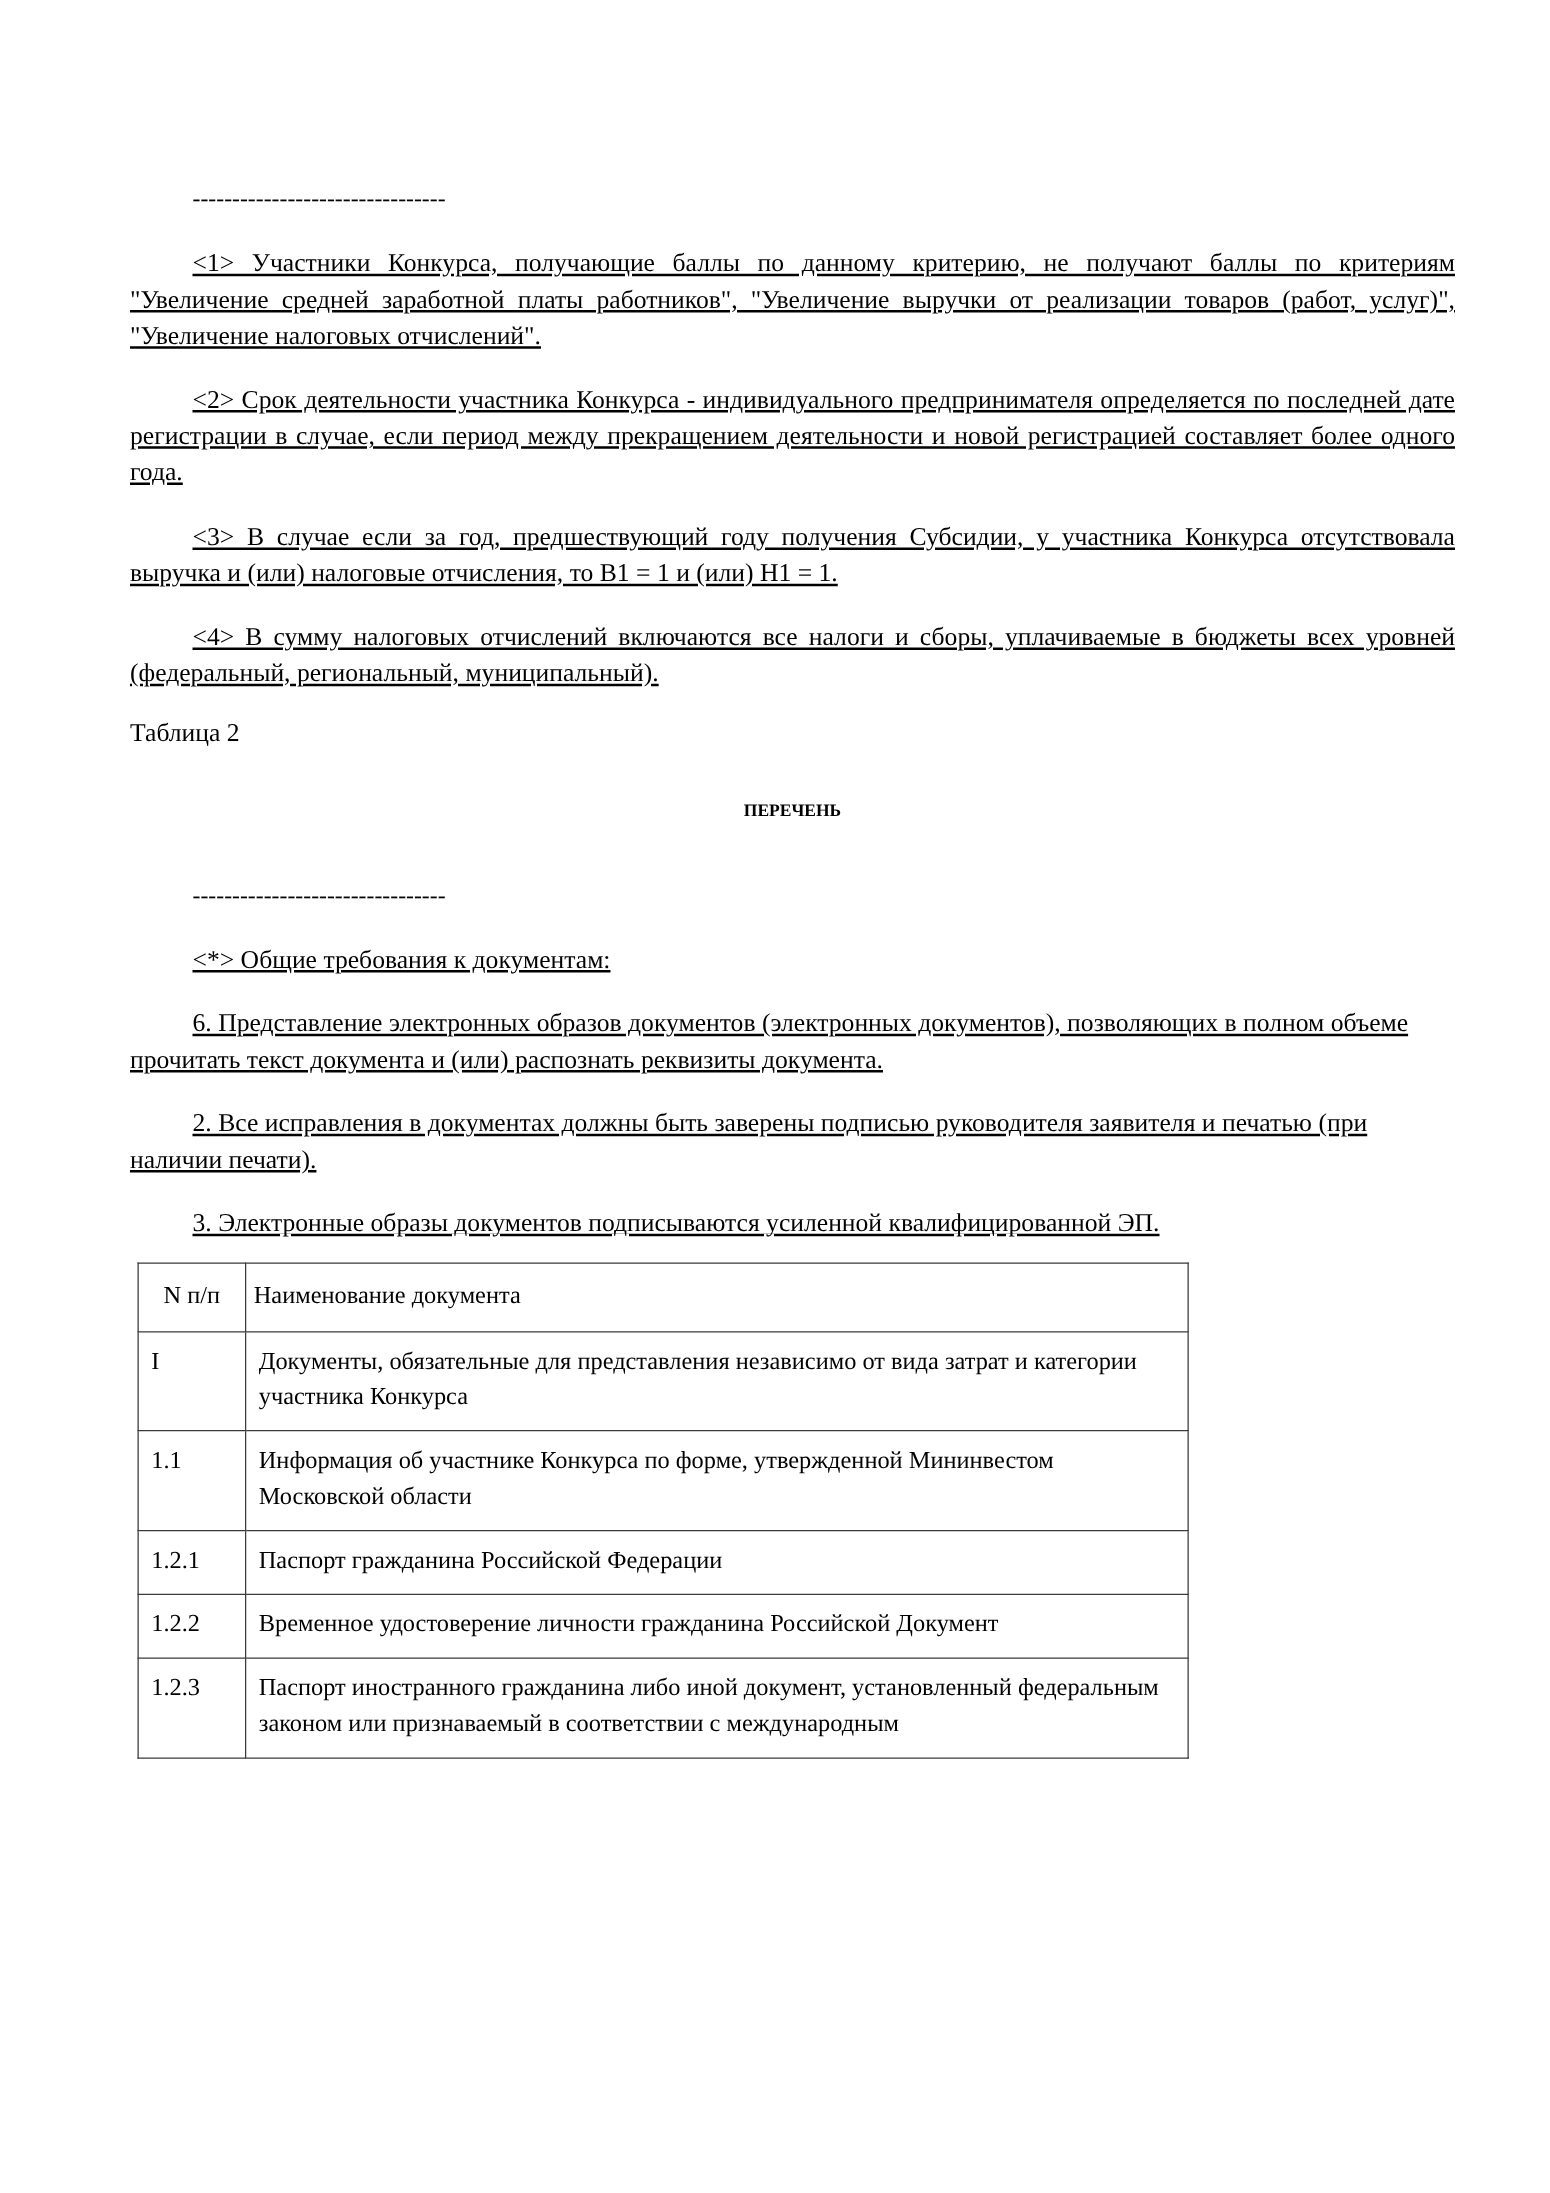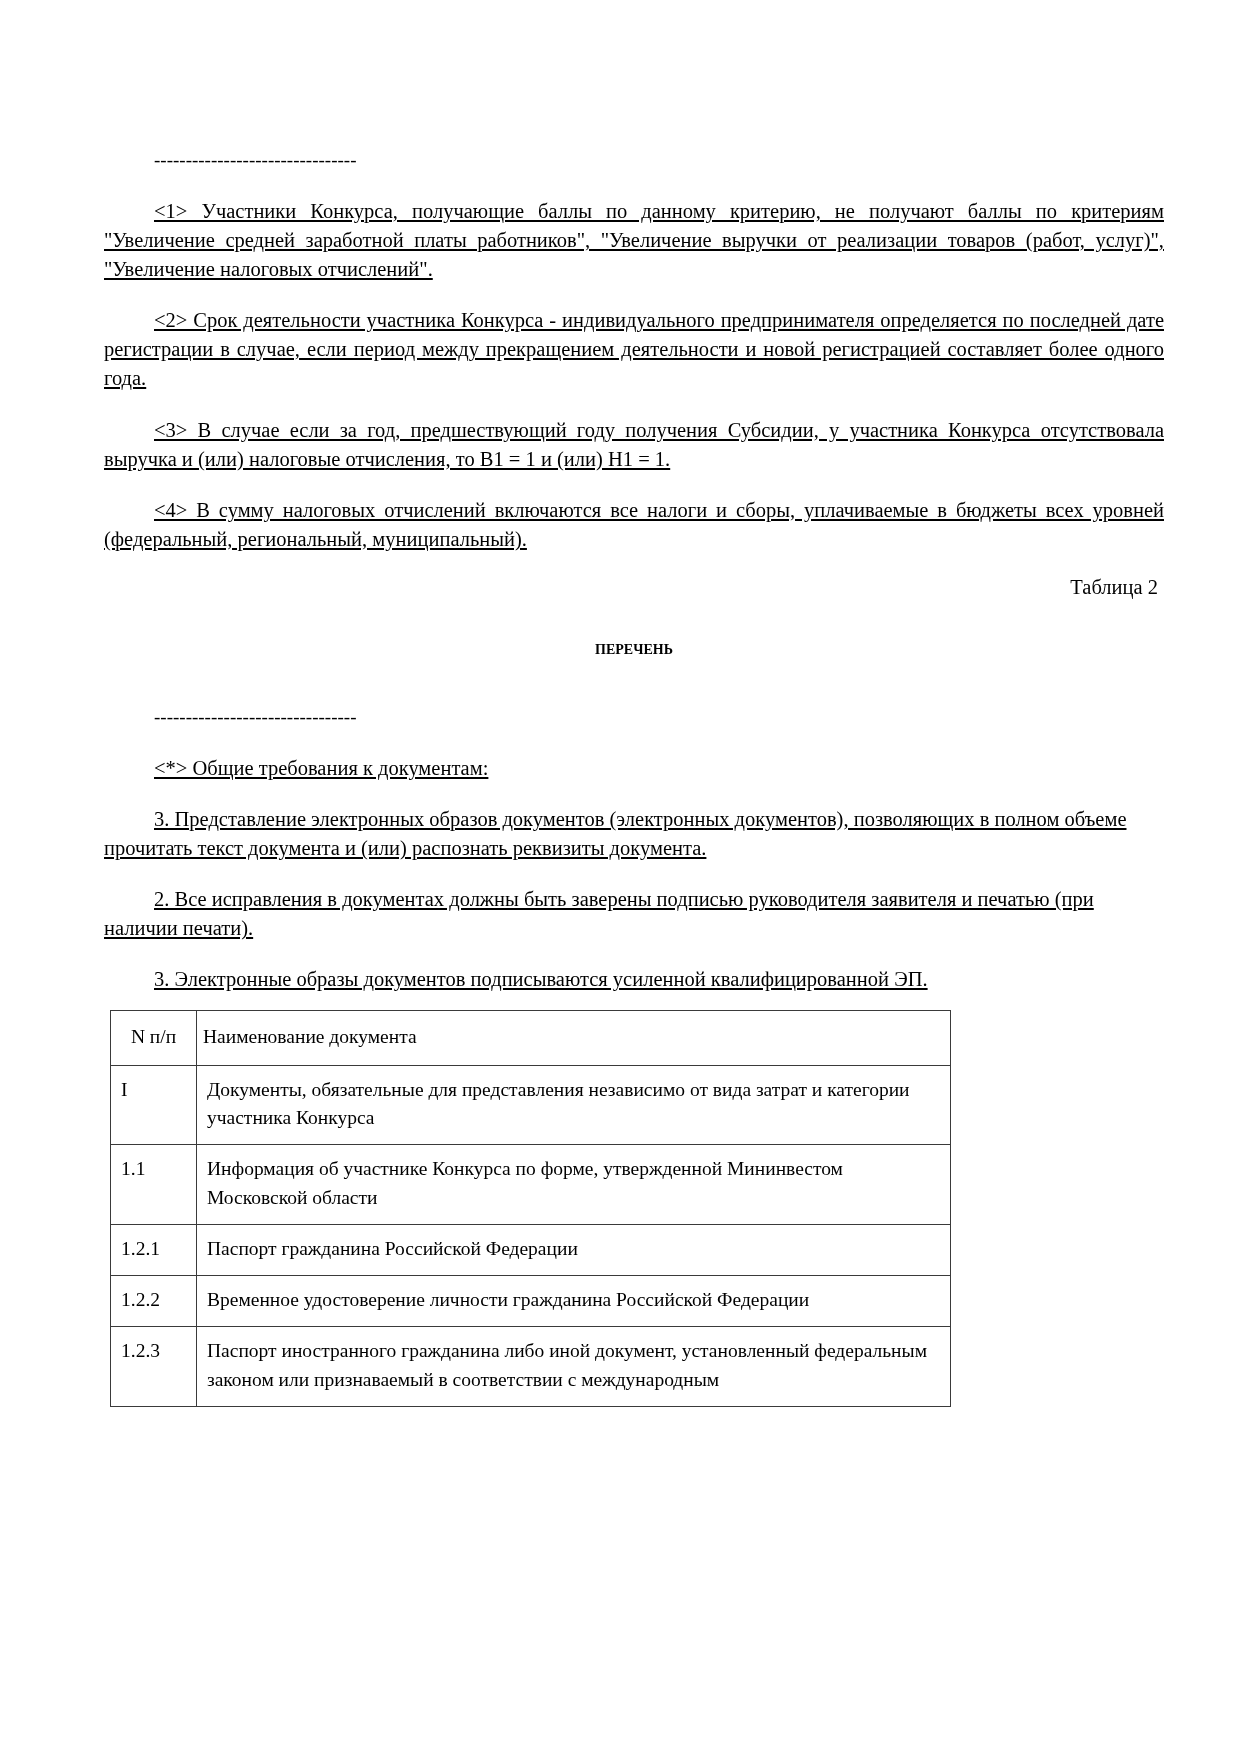--- a/index.html
+++ b/index.html
@@ -42,21 +42,20 @@
   }
   p.para.last {
     margin-bottom: 0;
   }
   p.nojust {
     text-align: left;
   }
   .tablelabel {
     margin: 22px 0 0 0;
     font-size: 20.5px;
-    text-align: right;
     padding-right: 6px;
   }
   .doc-title {
     margin: 40px 0 15px 0;
     text-align: center;
     font-weight: bold;
     font-size: 14px;
     line-height: 1.5;
   }
   .doc-title .line2 {
@@ -110,21 +109,21 @@
 
     <div class="doc-title">
       <span>ПЕРЕЧЕНЬ</span>
     </div>
 
     <div class="section-gap"></div>
 
     <div class="dashrule">--------------------------------</div>
 
     <p class="para nojust">&lt;*&gt; Общие требования к документам:</p>
-    <p class="para nojust">3. Представление электронных образов документов (электронных документов), позволяющих в полном объеме прочитать текст документа и (или) распознать реквизиты документа.</p>
+    <p class="para nojust">6. Представление электронных образов документов (электронных документов), позволяющих в полном объеме прочитать текст документа и (или) распознать реквизиты документа.</p>
     <p class="para nojust">2. Все исправления в документах должны быть заверены подписью руководителя заявителя и печатью (при наличии печати).</p>
     <p class="para nojust last">3. Электронные образы документов подписываются усиленной квалифицированной ЭП.</p>
 
     <table class="doc-table">
       <colgroup>
         <col class="c1">
         <col class="c2">
       </colgroup>
       <thead>
         <tr>
@@ -140,21 +139,21 @@
         <tr>
           <td class="cellnum">1.1</td>
           <td>Информация об участнике Конкурса по форме, утвержденной Мининвестом Московской области</td>
         </tr>
         <tr>
           <td class="cellnum">1.2.1</td>
           <td>Паспорт гражданина Российской Федерации</td>
         </tr>
         <tr>
           <td class="cellnum">1.2.2</td>
-          <td>Временное удостоверение личности гражданина Российской Федерации</td>
+          <td>Временное удостоверение личности гражданина Российской Документ</td>
         </tr>
         <tr>
           <td class="cellnum">1.2.3</td>
           <td>Паспорт иностранного гражданина либо иной документ, установленный федеральным законом или признаваемый в соответствии с международным</td>
         </tr>
       </tbody>
     </table>
 
   </div>
 </div>

